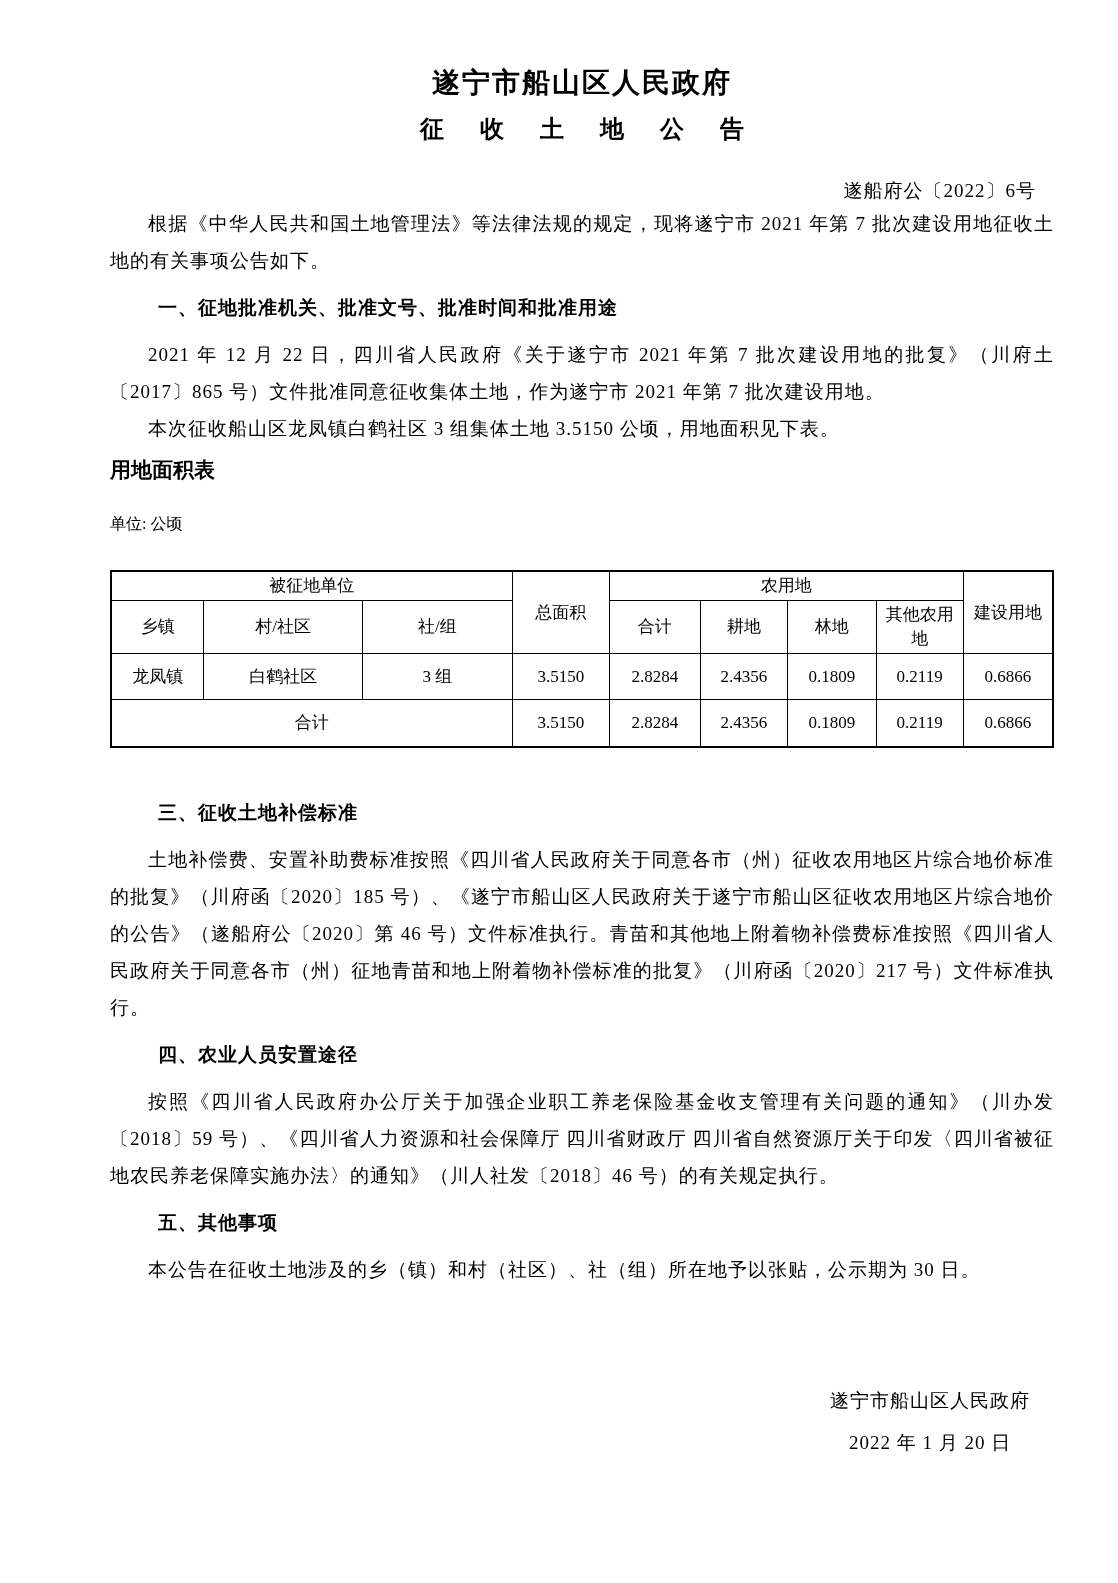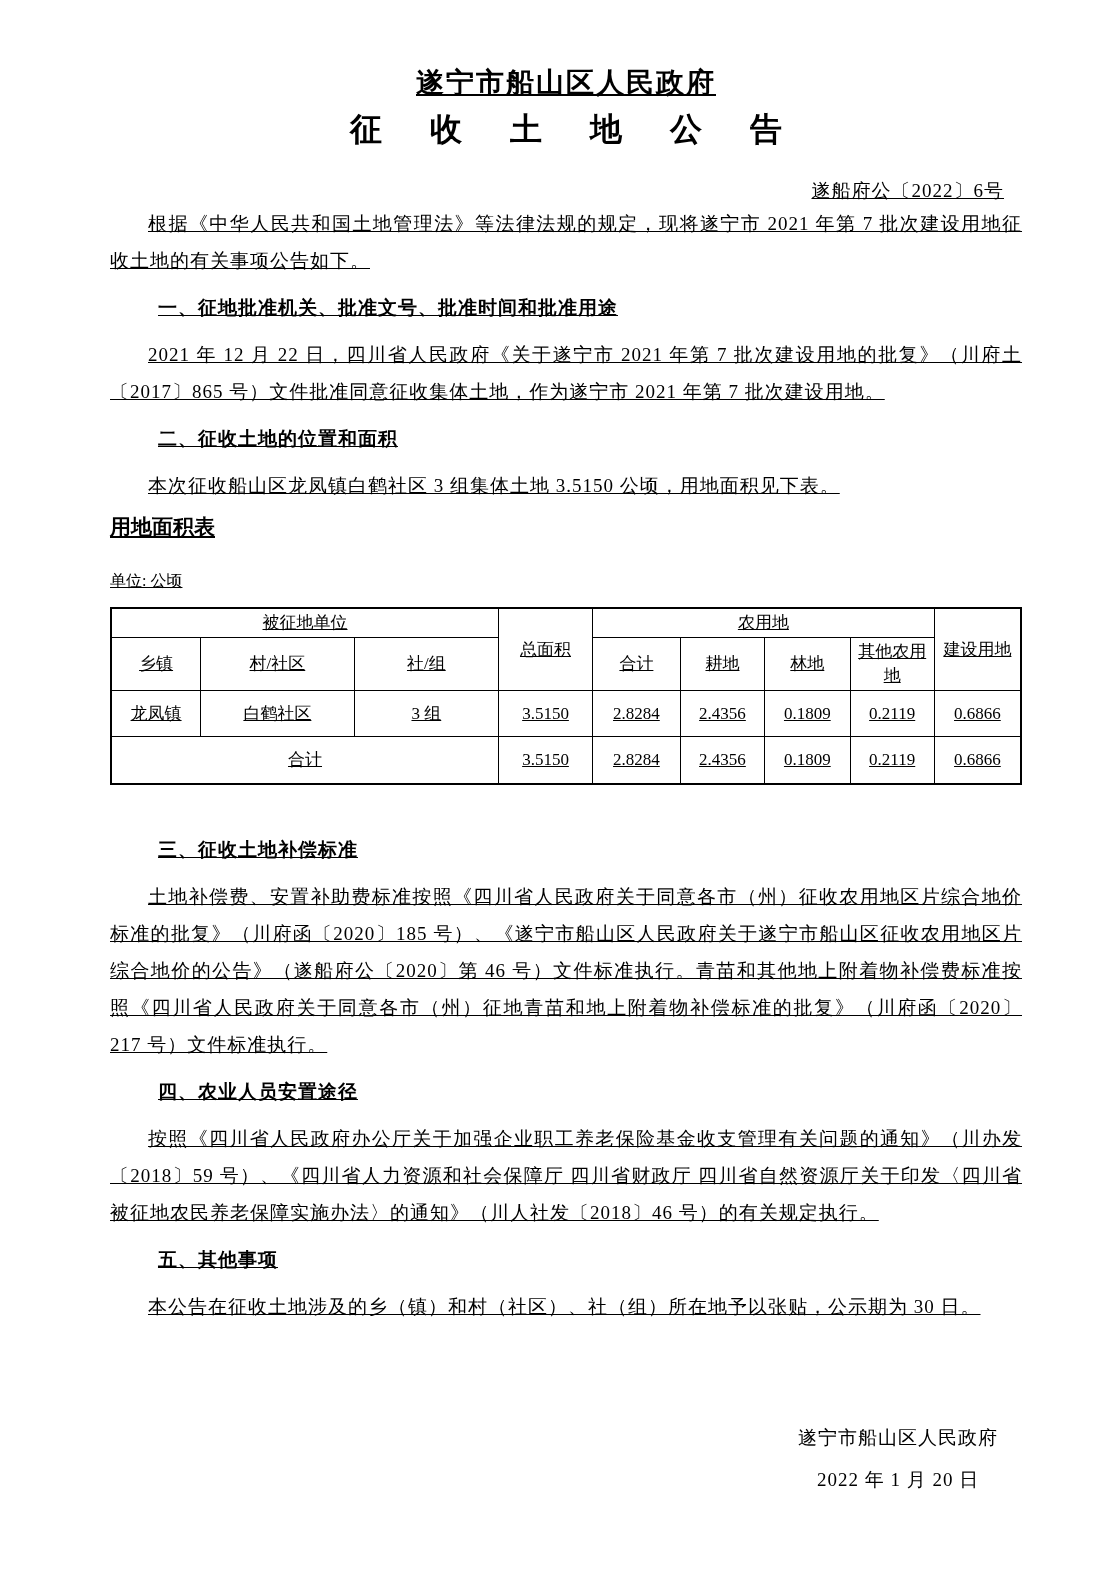--- a/index.html
+++ b/index.html
@@ -5,33 +5,32 @@
   html,body { margin:0; padding:0; background:#ffffff; }
   .page {
     position:relative;
     width:1118px; height:1583px;
     margin:0 auto;
     background:#ffffff;
     color:#000000;
     font-family:"Liberation Serif","DejaVu Serif",serif;
     overflow:hidden;
     box-sizing:border-box;
-    padding:64px 96px 0 110px;
-    text-decoration:underline;
+    padding:64px 64px 0 110px;
   }
   .title-main {
     text-align:center;
     font-size:28px;
     font-weight:bold;
     letter-spacing:2px;
     line-height:38px;
   }
   .title-sub {
     text-align:center;
-    font-size:32px;
+    font-size:24px;
     font-weight:bold;
     line-height:46px;
     margin-top:4px;
   }
   .title-sub .spread {
     display:inline-block;
     letter-spacing:1.5em;
     padding-left:1.5em; 
   }
   .doc-number {
@@ -71,21 +70,21 @@
   }
   .unit-note {
     font-size:16px;
     line-height:24px;
     margin-top:28px;
     margin-right:-14px;
   }
   table.area-table {
     width:100%;
     border-collapse:collapse;
-    margin-top:14px;
+    margin-top:34px;
     font-size:17px;
     table-layout:fixed;
     border:2px solid #000;
   }
   table.area-table th, table.area-table td {
     border:1px solid #000;
     font-weight:normal;
     text-align:center;
     vertical-align:middle;
     padding:2px 4px;
@@ -117,21 +116,20 @@
   <div class="title-main">遂宁市船山区人民政府</div>
   <div class="title-sub"><span class="spread">征收土地公告</span></div>
 
   <div class="doc-number">遂船府公〔2022〕6号</div>
 
   <p class="para intro">根据《中华人民共和国土地管理法》等法律法规的规定，现将遂宁市 2021 年第 7 批次建设用地征收土地的有关事项公告如下。</p>
 
   <div class="sec-heading">一、征地批准机关、批准文号、批准时间和批准用途</div>
   <p class="para">2021 年 12 月 22 日，四川省人民政府《关于遂宁市 2021 年第 7 批次建设用地的批复》（川府土〔2017〕865 号）文件批准同意征收集体土地，作为遂宁市 2021 年第 7 批次建设用地。</p>
 
-  <div class="sec-heading">二、征收土地的位置和面积</div>
   <p class="para">本次征收船山区龙凤镇白鹤社区 3 组集体土地 3.5150 公顷，用地面积见下表。</p>
 
   <div class="table-title">用地面积表</div>
   <div class="unit-note">单位: 公顷</div>
 
   <table class="area-table">
     <colgroup>
       <col style="width:9.85%">
       <col style="width:16.87%">
       <col style="width:15.87%">

